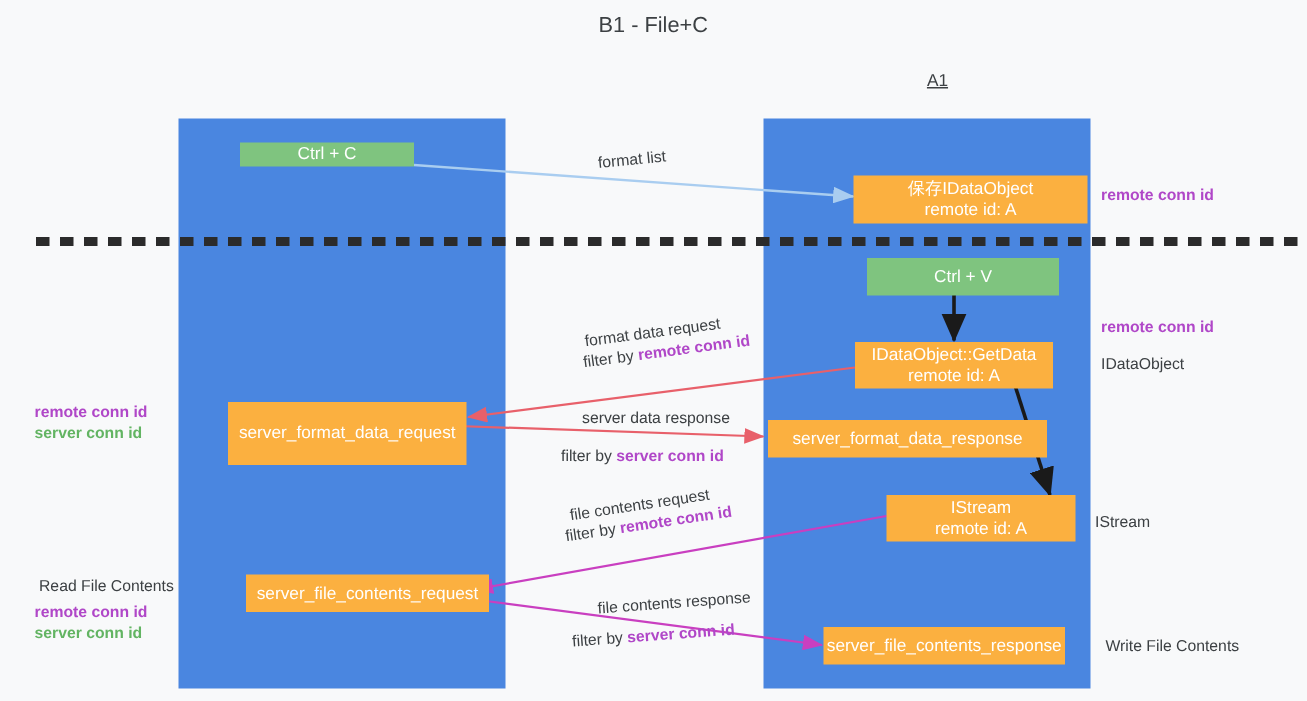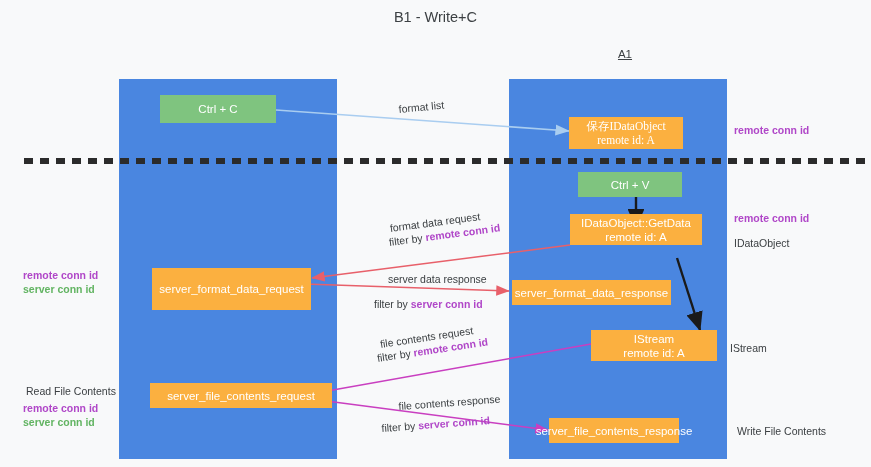--- a/index.html
+++ b/index.html
@@ -88,21 +88,21 @@
     width: 871px; height: 467px;
     pointer-events: none;
   }
 </style>
 </head>
 <body>
 
 <div id="canvas">
 
   <div class="abs title">
-    <div>B1 - Write+C</div>
+    <div>B1 - File+C</div>
   </div>
 
   <div class="abs col-head" style="left:155px; top:47px; width:120px;">
   </div>
   <div class="abs col-head" style="left:565px; top:47px; width:120px;text-decoration:underline;">
     <div>A1</div>
   </div>
 
   <div class="abs lane" style="left:119px; top:79px; width:218px; height:380px;"></div>
   <div class="abs lane" style="left:509px; top:79px; width:218px; height:380px;"></div>
@@ -133,56 +133,56 @@
 
     <line x1="305" y1="284" x2="509" y2="291" stroke="#e8606a" stroke-width="1.5" marker-end="url(#ah-red)"></line>
 
     <line x1="591" y1="344" x2="316" y2="393" stroke="#c93fc0" stroke-width="1.5" marker-end="url(#ah-mag)"></line>
 
     <line x1="311" y1="399" x2="548" y2="430" stroke="#c93fc0" stroke-width="1.5" marker-end="url(#ah-mag)"></line>
 
     <line x1="24" y1="161" x2="866" y2="161" stroke="#2b2b2b" stroke-width="6" stroke-dasharray="9 7"></line>
   </svg>
 
-  <div class="abs node green" style="left:160px; top:95px; width:116px; height:28px;">
+  <div class="abs node green" style="left:160px; top:95px; width:116px; height:16px;">
     <span>Ctrl + C</span>
   </div>
 
-  <div class="abs node orange" style="left:569px; top:117px; width:114px; height:32px;font-family:Liberation Serif, serif;">
+  <div class="abs node orange" style="left:569px; top:117px; width:156px; height:32px;">
     <span>保存IDataObject</span>
     <span class="l2">remote id: A</span>
   </div>
 
-  <div class="abs node green" style="left:578px; top:172px; width:104px; height:25px;">
+  <div class="abs node green" style="left:578px; top:172px; width:128px; height:25px;">
     <span>Ctrl + V</span>
   </div>
 
-  <div class="abs node orange" style="left:570px; top:214px; width:132px; height:31px;">
+  <div class="abs node orange" style="left:570px; top:228px; width:132px; height:31px;">
     <span>IDataObject::GetData</span>
     <span class="l2">remote id: A</span>
   </div>
 
   <div class="abs node orange" style="left:152px; top:268px; width:159px; height:42px;">
     <span>server_format_data_request</span>
   </div>
 
-  <div class="abs node orange" style="left:512px; top:280px; width:159px; height:25px;">
+  <div class="abs node orange" style="left:512px; top:280px; width:186px; height:25px;">
     <span>server_format_data_response</span>
   </div>
 
   <div class="abs node orange" style="left:591px; top:330px; width:126px; height:31px;">
     <span>IStream</span>
     <span class="l2">remote id: A</span>
   </div>
 
-  <div class="abs node orange" style="left:150px; top:383px; width:182px; height:25px;">
+  <div class="abs node orange" style="left:164px; top:383px; width:162px; height:25px;">
     <span>server_file_contents_request</span>
   </div>
 
-  <div class="abs node orange" style="left:549px; top:418px; width:130px; height:25px;">
+  <div class="abs node orange" style="left:549px; top:418px; width:161px; height:25px;">
     <span>server_file_contents_response</span>
   </div>
 
   <div class="abs edge-label rot-d" style="left:398px; top:102px;">
     <span>format list</span>
   </div>
 
   <div class="abs edge-label rot-a" style="left:389px; top:221px;">
     <span>format data request</span>
   </div>

